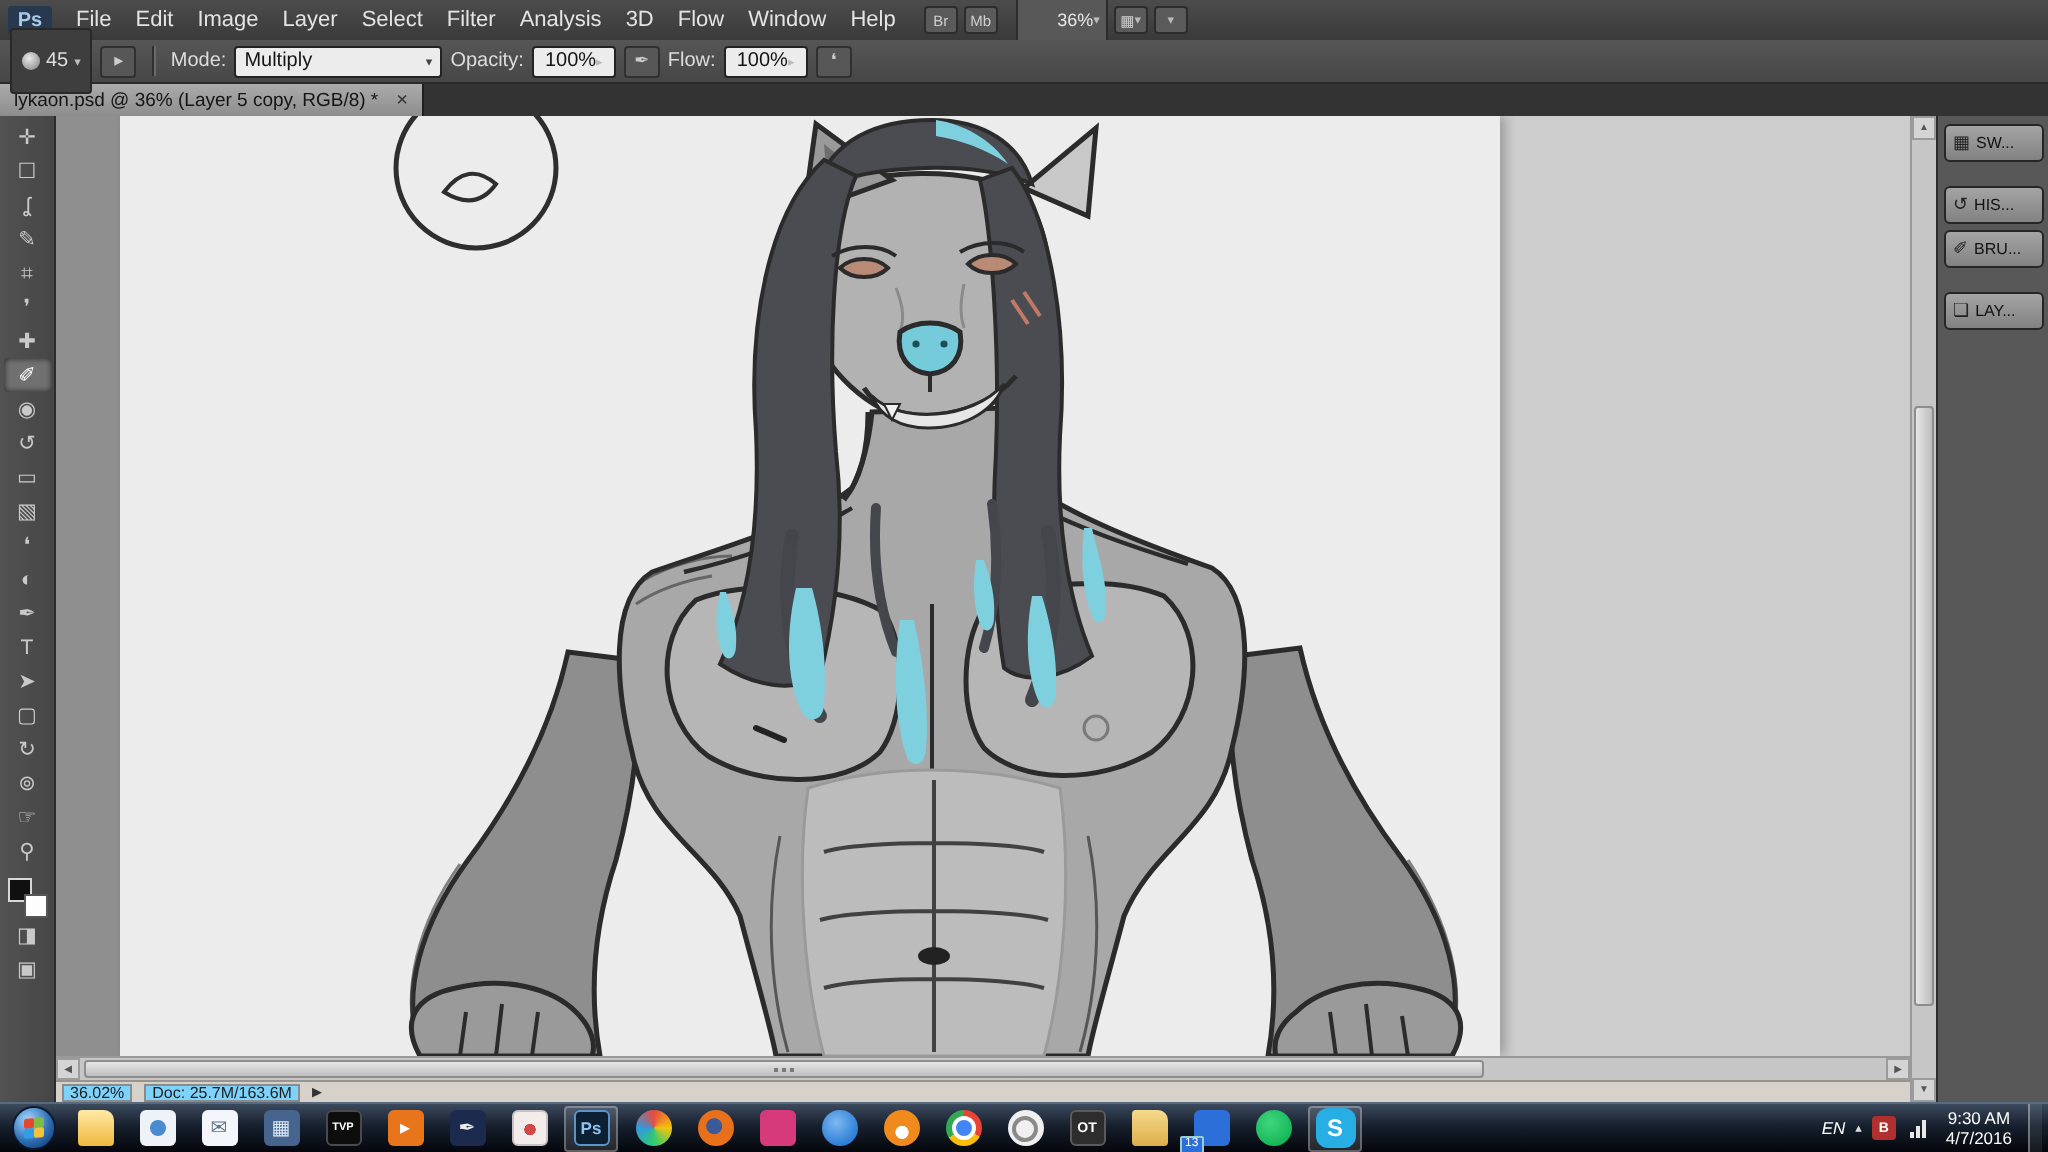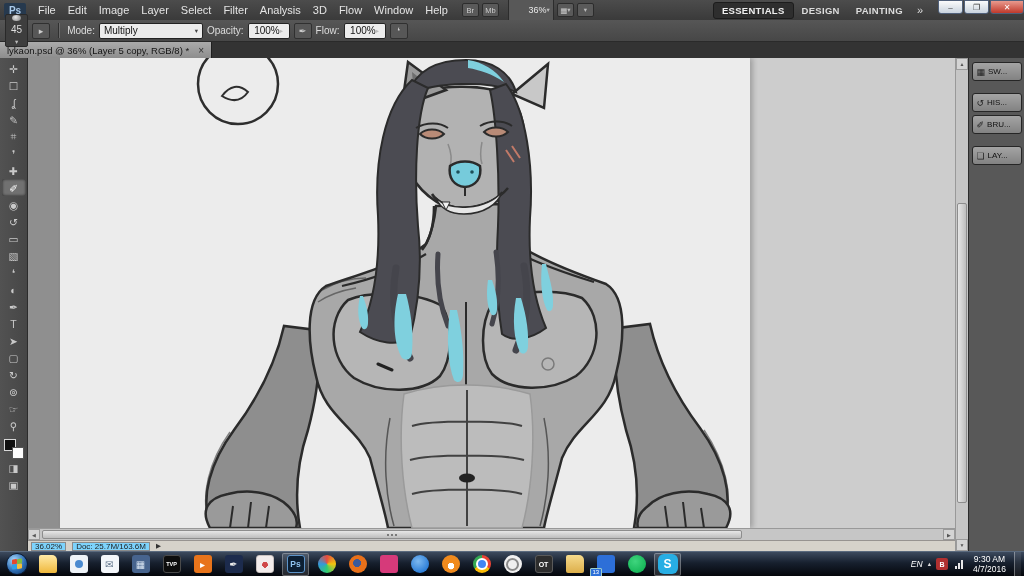--- a/index.html
+++ b/index.html
@@ -28,21 +28,21 @@
   .win-btn { width:25px; height:14px; margin-left:1px; background:linear-gradient(#fbfbfb,#c9d3de);
     border:1px solid #50607a; border-radius:0 0 3px 3px; color:#333; font-size:8px;
     display:flex; align-items:center; justify-content:center; }
   .win-btn.close { width:34px; background:linear-gradient(#e99a8e,#c0392b); color:#fff; }
 
   
   .optionsbar { position:absolute; left:0; top:20px; width:1024px; height:22px;
     background:linear-gradient(#565656,#474747); border-bottom:1px solid #2a2a2a;
     display:flex; align-items:center; font-size:10px; color:#ddd; gap:4px; padding-left:5px; z-index:5; }
   .tool-preset { display:flex; align-items:center; gap:3px; background:#3e3e3e; border:1px solid #292929;
-    border-radius:2px; height:33px; padding:0 5px;flex-direction:column; }
+    border-radius:2px; height:33px; padding:0 5px; }
   .brush-dot { width:9px; height:9px; border-radius:50%; background:radial-gradient(circle at 40% 35%,#e8e8e8,#7d7d7d); }
   .vdiv { width:1px; height:15px; background:#303030; box-shadow:1px 0 0 #6a6a6a; margin:0 4px; }
   .opt-label { margin-left:0; white-space:nowrap; }
   .select-box { width:104px; height:16px; background:#ececec; color:#141414; border:1px solid #232323;
     border-radius:2px; display:flex; align-items:center; justify-content:space-between; padding:0 4px; }
   .select-box .caret { color:#444; }
   .val-box { width:42px; height:16px; background:#ececec; color:#141414; border:1px solid #232323;
     border-radius:2px; display:flex; align-items:center; justify-content:center; padding:0 3px; }
   .opt-icon { width:18px; height:16px; background:#575757; border:1px solid #303030; border-radius:2px;
     color:#ccc; font-size:9px; display:flex; align-items:center; justify-content:center; }
@@ -183,31 +183,20 @@
       </div>
       <div class="mb-btn">
         <span>▦</span>
         <span class="caret">▾</span>
       </div>
       <div class="mb-btn">
         <span class="caret">▾</span>
       </div>
     </div>
 
-    <div class="ws-area">
-      <span class="ws-btn active">ESSENTIALS</span>
-      <span class="ws-btn">DESIGN</span>
-      <span class="ws-btn">PAINTING</span>
-      <span class="overflow-btn">»</span>
-      <div class="win-controls">
-        <div class="win-btn">–</div>
-        <div class="win-btn">❐</div>
-        <div class="win-btn close">✕</div>
-      </div>
-    </div>
   </div>
 
   <div class="optionsbar">
     <div class="tool-preset">
       <span class="brush-dot"></span>
       <span>45</span>
       <span class="caret">▾</span>
     </div>
     <div class="opt-icon">
       <span>▸</span>

